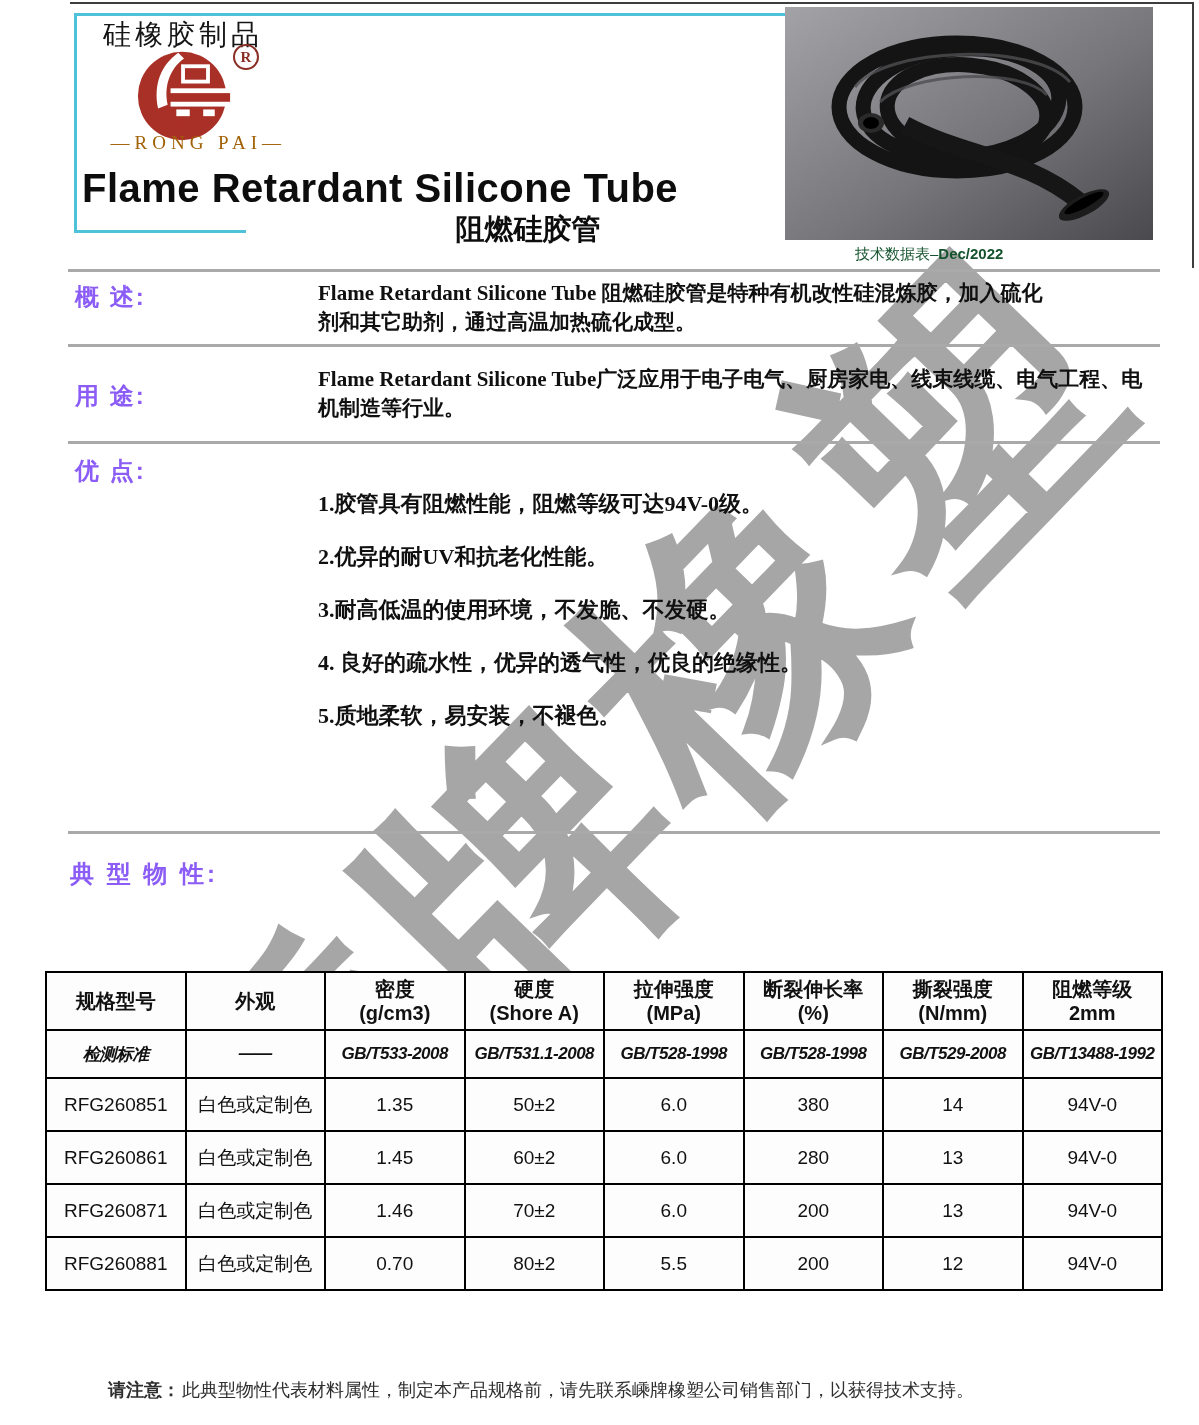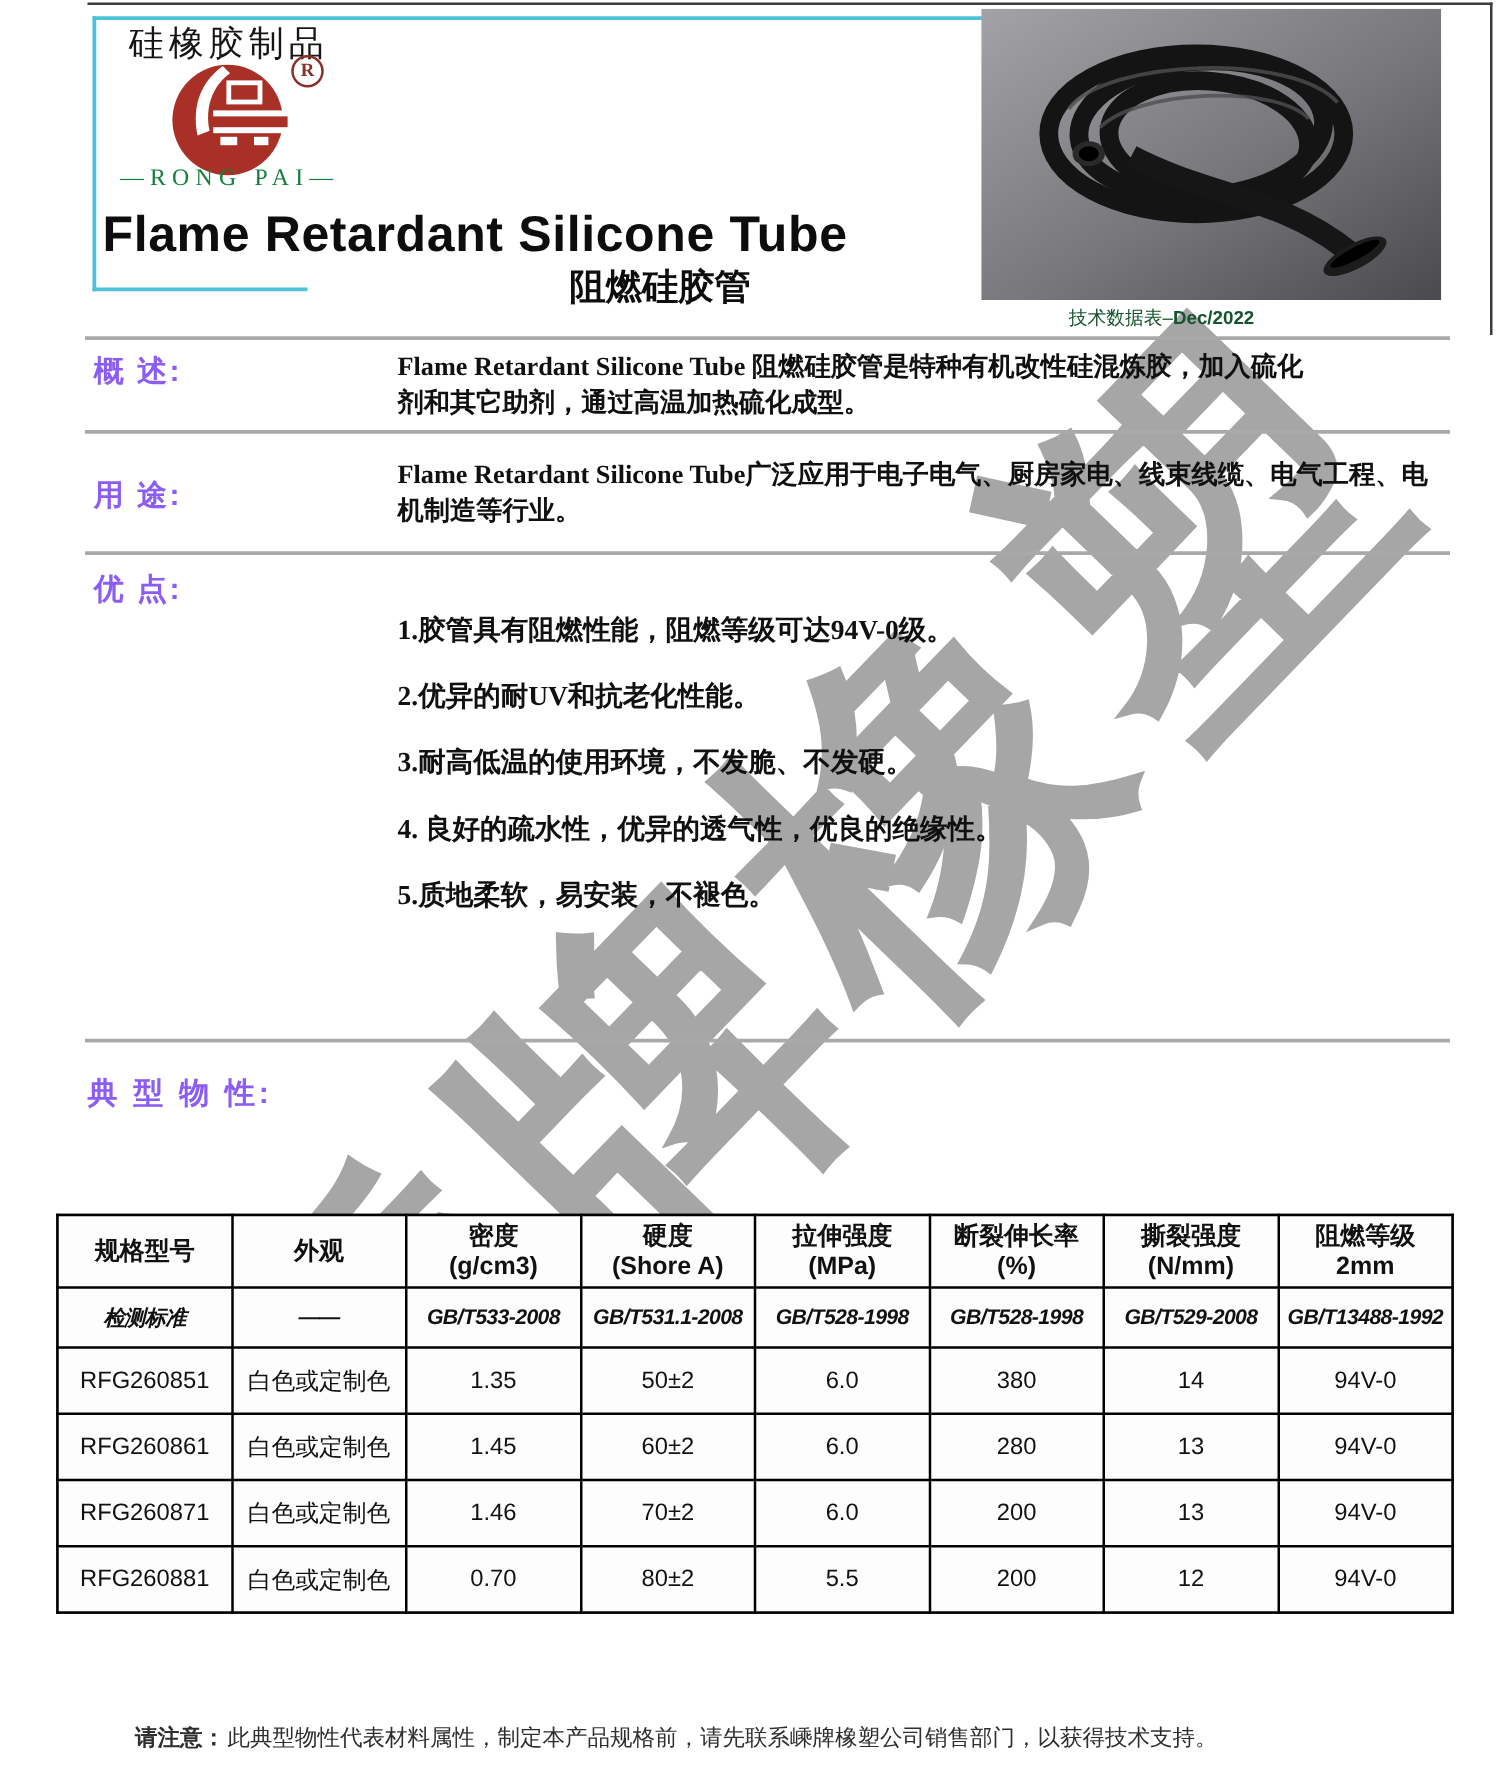--- a/index.html
+++ b/index.html
@@ -19,22 +19,22 @@
   .cyan-bottom{left:74px;top:230px;width:172px;height:3px;}
   
   .logo-top-text{left:103px;top:16px;font-size:28px;font-weight:normal;letter-spacing:4px;color:#151515;}
   .logo-svg{left:136px;top:48px;width:96px;height:96px;}
   .reg-mark{
     left:233px;top:44px;width:22px;height:22px;border:2px solid #8a2f26;border-radius:50%;
     color:#8a2f26;font-family:"Liberation Serif",serif;font-weight:bold;font-size:15px;
     display:flex;align-items:center;justify-content:center;
   }
   .rongpai{
-    left:96px;top:132px;width:190px;text-align:left;
-    font-family:"Liberation Serif",serif;font-size:19px;letter-spacing:5px;color:#15803d;
+    left:96px;top:132px;width:190px;text-align:right;
+    font-family:"Liberation Serif",serif;font-size:19px;letter-spacing:5px;color:#a16207;
   }
   .title-en{left:82px;top:166px;font-size:40px;font-weight:bold;letter-spacing:0.5px;color:#0d0d0d;}
   .title-zh{left:418px;top:210px;width:220px;text-align:center;font-size:29px;font-weight:bold;color:#0d0d0d;}
   .photo{left:785px;top:7px;width:368px;height:233px;}
   .caption{left:855px;top:245px;font-size:15px;color:#14532d;}
   .caption b{font-family:"Liberation Sans",sans-serif;}
   
   .rule{left:68px;width:1092px;height:3px;background:#a9a9a9;}
   .rule1{top:269px;} .rule2{top:344px;} .rule3{top:441px;} .rule4{top:831px;}
   
@@ -54,21 +54,21 @@
     height:28px;margin-bottom:25px;white-space:nowrap;
   }
   
   .watermark{
     left:640px;top:760px;z-index:1;transform:translate(-50%,-50%) rotate(-46deg);
     font-size:295px;font-weight:bold;letter-spacing:14px;color:#a6a6a6;white-space:nowrap;
     font-family:"Liberation Sans",sans-serif;
   }
   
   .spec-table{
-    left:45px;top:971px;width:1118px;border-collapse:collapse;background:#0f172a;
+    left:45px;top:971px;width:1118px;border-collapse:collapse;background:#fdba74;
     table-layout:fixed;font-family:"Liberation Sans",sans-serif;
   }
   .spec-table th,.spec-table td{
     border:2px solid #000;text-align:center;vertical-align:middle;padding:0;background:#fdfdfd;
   }
   .spec-table th{height:56px;font-size:20px;font-weight:bold;line-height:24px;}
   .spec-table .std-row td{height:46px;font-size:17px;font-weight:bold;letter-spacing:-0.5px;font-style:italic;}
   .spec-table .data-row td{height:51px;font-size:19px;font-weight:400;text-align:center;}
   
   .note{left:108px;top:1378px;font-size:18px;color:#2e2e2e;width:1050px;}

